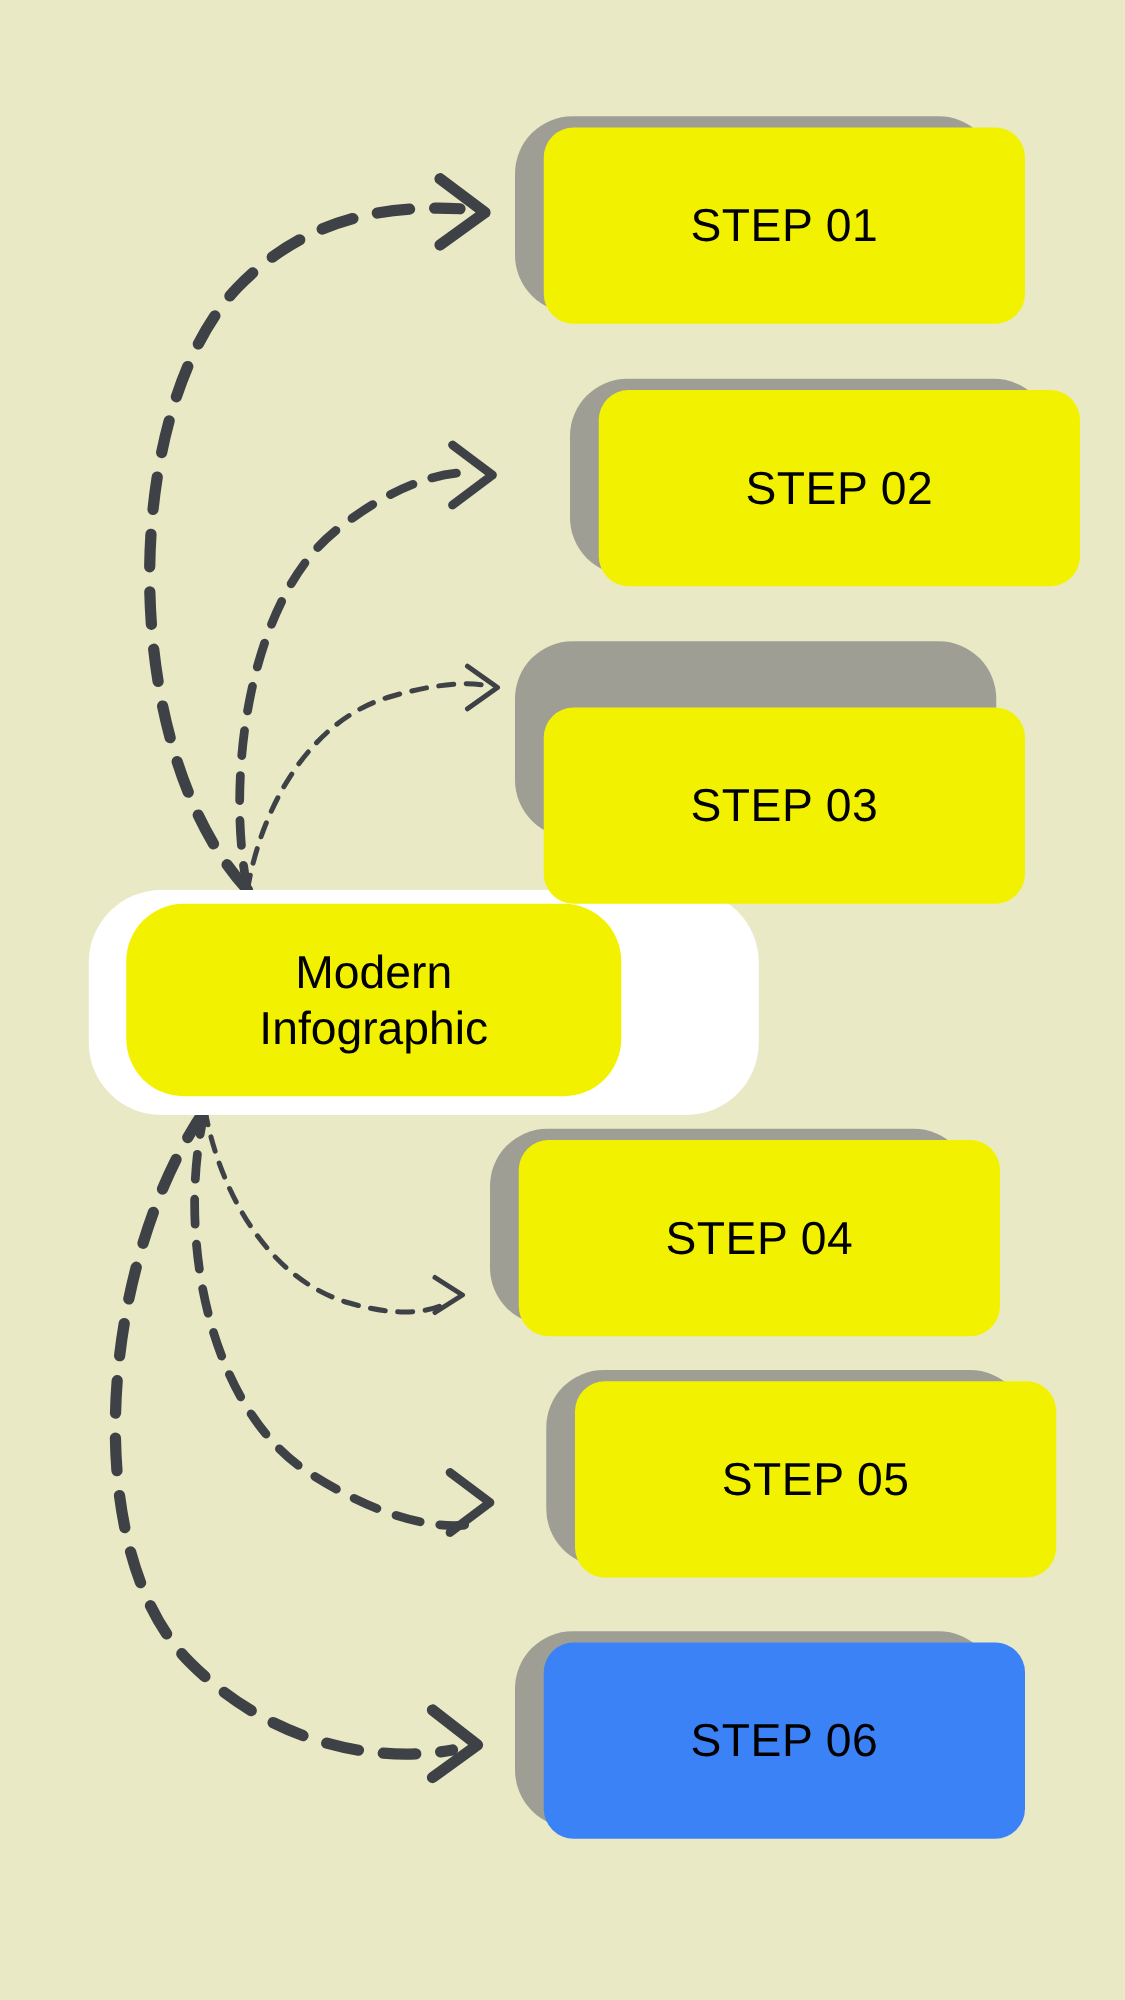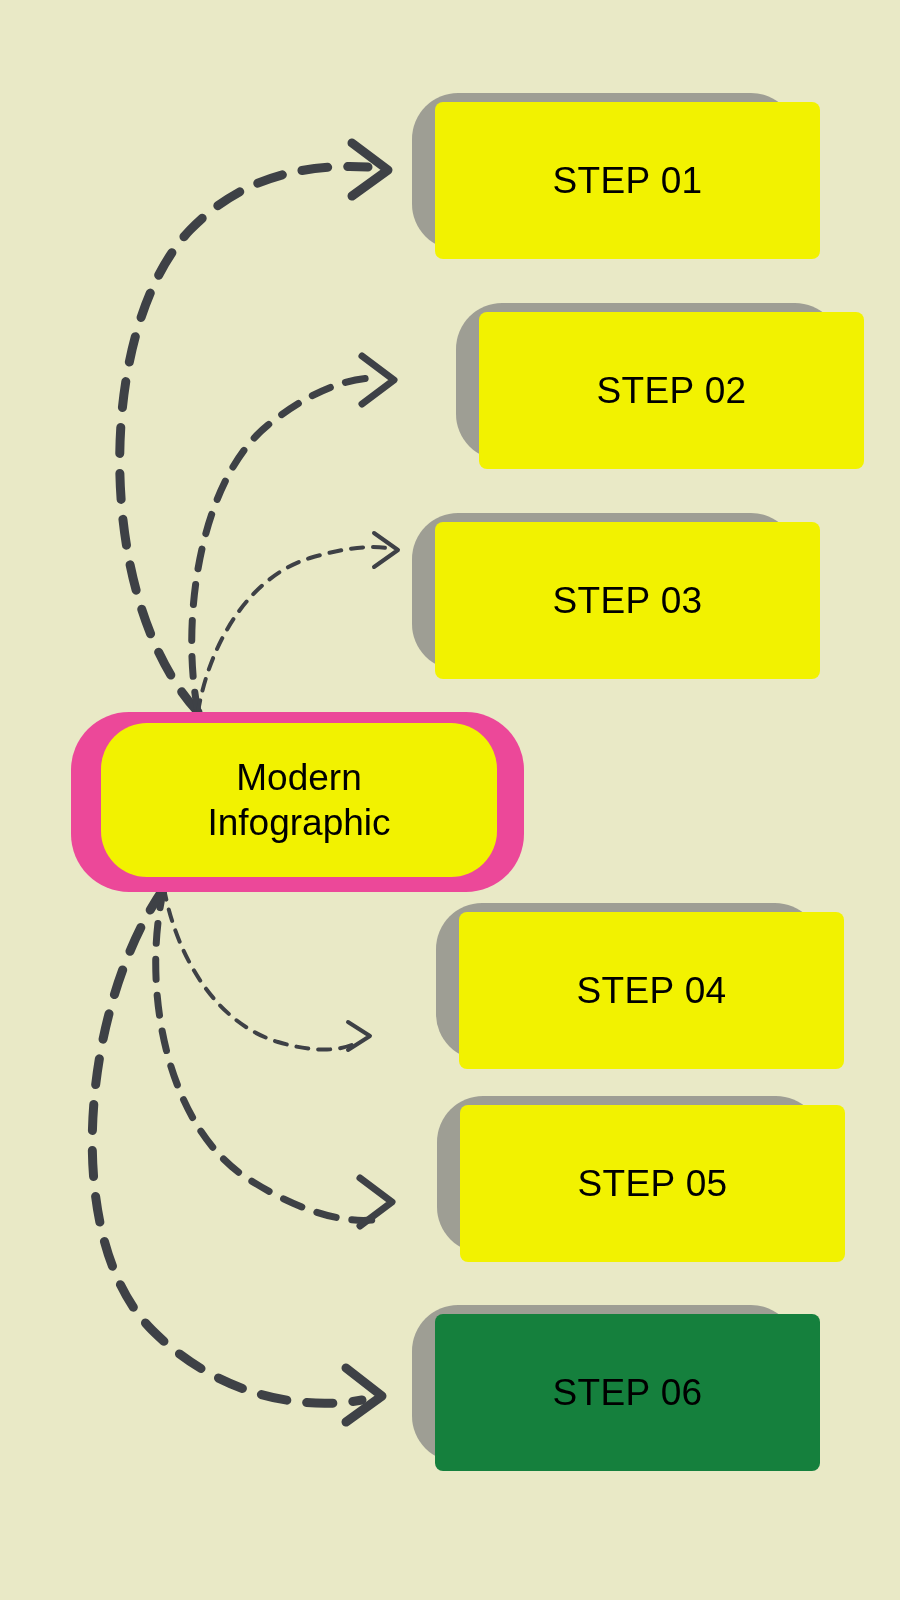--- a/index.html
+++ b/index.html
@@ -39,21 +39,21 @@
     background: #9e9e94;
     border-radius: 46px;
   }
   .step-face {
     position: absolute;
     left: 23px;
     top: 9px;
     width: 100%;
     height: 100%;
     background: #f2f200;
-    border-radius: 8px;
+    border-radius: 24px;
     display: flex;
     align-items: center;
     justify-content: center;
   }
   .step-label {
     font-size: 37px;
     color: #000000;
     letter-spacing: 0.4px;
     white-space: nowrap;
     font-weight: 400;
@@ -114,21 +114,21 @@
       <g>
         <path d="M 164 888 C 140 990 168 1130 250 1180 C 310 1218 352 1222 372 1220" fill="none" stroke="#3E4146" stroke-width="7" stroke-dasharray="20 16" stroke-linecap="round"></path>
         <path d="M 360 1178 L 392 1202 L 360 1226" fill="none" stroke="#3E4146" stroke-width="7" stroke-linecap="round" stroke-linejoin="round"></path>
       </g>
       <g>
         <path d="M 164 888 C 80 1010 62 1240 152 1330 C 222 1400 308 1410 362 1400" fill="none" stroke="#3E4146" stroke-width="9" stroke-dasharray="26 20" stroke-linecap="round"></path>
         <path d="M 346 1368 L 382 1396 L 346 1422" fill="none" stroke="#3E4146" stroke-width="9" stroke-linecap="round" stroke-linejoin="round"></path>
       </g>
     </svg>
 
-  <div id="center-node" style="background: #ec4899; left: 71px; top: 712px; width: 453px; height: 180px;">
+  <div id="center-node" style="background: #ffffff; left: 71px; top: 712px; width: 536px; height: 180px;">
     <div id="center-face" style="background: rgb(242, 242, 0);">
       <span id="center-label" style="color: rgb(0, 0, 0);">Modern
 Infographic</span>
     </div>
   </div>
 
   <div id="steps-container">
       <div class="step-node" style="left: 412px; top: 93px; width: 385px; height: 157px;">
         <div class="step-shadow" style="background: rgb(158, 158, 148);"></div>
         <div class="step-face" style="background: rgb(242, 242, 0);">
@@ -136,37 +136,37 @@
         </div>
       </div>
       <div class="step-node" style="left: 412px; top: 303px; width: 385px; height: 157px; margin-left: 44px;">
         <div class="step-shadow" style="background: rgb(158, 158, 148);"></div>
         <div class="step-face" style="background: rgb(242, 242, 0);">
           <span class="step-label" style="color: rgb(0, 0, 0);">STEP 02</span>
         </div>
       </div>
       <div class="step-node" style="left: 412px; top: 513px; width: 385px; height: 157px;">
         <div class="step-shadow" style="background: rgb(158, 158, 148);"></div>
-        <div class="step-face" style="background: rgb(242, 242, 0);">
+        <div class="step-face" style="background: rgb(242, 242, 0); margin-top: 44px;">
           <span class="step-label" style="color: rgb(0, 0, 0);">STEP 03</span>
         </div>
       </div>
-      <div class="step-node" style="left: 436px; top: 903px; width: 385px; height: 157px;">
+      <div class="step-node" style="left: 392px; top: 903px; width: 385px; height: 157px;">
         <div class="step-shadow" style="background: rgb(158, 158, 148);"></div>
         <div class="step-face" style="background: rgb(242, 242, 0);">
           <span class="step-label" style="color: rgb(0, 0, 0);">STEP 04</span>
         </div>
       </div>
       <div class="step-node" style="left: 412px; top: 1096px; width: 385px; height: 157px; margin-left: 25px;">
         <div class="step-shadow" style="background: rgb(158, 158, 148);"></div>
         <div class="step-face" style="background: rgb(242, 242, 0);">
           <span class="step-label" style="color: rgb(0, 0, 0);">STEP 05</span>
         </div>
       </div>
       <div class="step-node" style="left: 412px; top: 1305px; width: 385px; height: 157px;">
         <div class="step-shadow" style="background: rgb(158, 158, 148);"></div>
-        <div class="step-face" style="background: #15803d;">
+        <div class="step-face" style="background: #3b82f6;">
           <span class="step-label" style="color: rgb(0, 0, 0);">STEP 06</span>
         </div>
       </div>
     </div>
 
 </div>
 
 </body></html>

